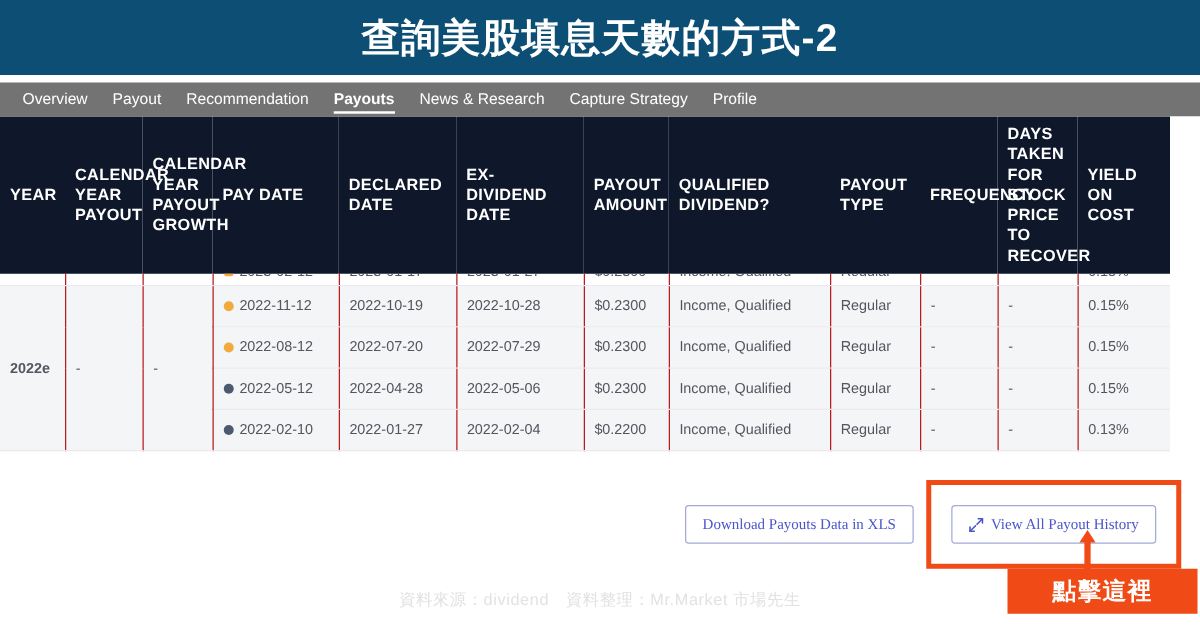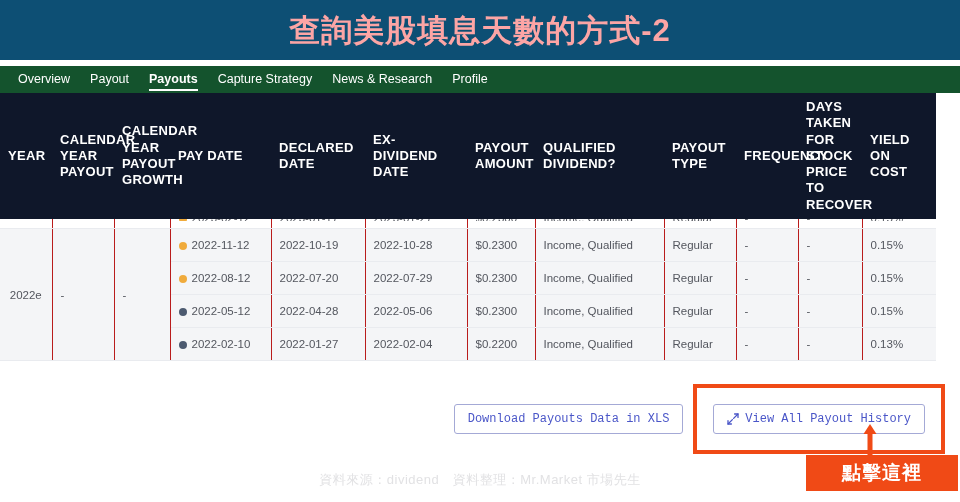--- a/index.html
+++ b/index.html
@@ -22,35 +22,35 @@
     left: 0; top: 0;
     width: 960px;
     height: 60px;
     background: #0d4f74;
     display: flex;
     align-items: center;
     justify-content: center;
     box-sizing: border-box;
   }
   .title-bar .title-text {
-    color: #fca5a5;
+    color: #ffffff;
     font-size: 31px;
     font-weight: bold;
     letter-spacing: 1px;
     line-height: 1;
     white-space: nowrap;
   }
 
   
   .nav-bar {
     position: absolute;
     left: 0; top: 66px;
     width: 960px;
     height: 27px;
-    background: #14532d;
+    background: #737373;
     display: flex;
     align-items: center;
     box-sizing: border-box;
     padding-left: 8px;
   }
   .nav-item {
     color: #ffffff;
     font-size: 12.5px;
     padding: 0 10px;
     height: 27px;
@@ -124,21 +124,22 @@
   table.payouts tbody tr.partial .clip {
     display: block;
     height: 8px;
     overflow: hidden;
     line-height: 11px;
     position: relative;
     top: -7px;
   }
   td.year-cell {
     background: #f4f5f7;
-    text-align: center;
+    text-align: left;
+    font-weight: bold;
   }
   .dot {
     display: inline-block;
     width: 8px;
     height: 8px;
     border-radius: 50%;
     margin-right: 5px;
     vertical-align: -1px;
   }
   .dot.orange { background: #f0ab3c; }
@@ -174,21 +175,21 @@
     border-radius: 3px;
     background: #ffffff;
     color: #4a56c8;
     font-size: 12px;
     padding: 7px 13px;
     cursor: pointer;
     white-space: nowrap;
     display: inline-flex;
     align-items: center;
     gap: 6px;
-    font-family: Liberation Mono, monospace;
+    font-family: Liberation Serif, serif;
   }
   .btn-highlight-wrap {
     border: 4px solid #f04a16;
     padding: 16px;
     display: inline-block;
     line-height: 0;
   }
   .expand-icon {
     display: inline-block;
     width: 12px;
@@ -237,23 +238,24 @@
 </head>
 <body>
 
 <div class="title-bar">
   <div class="title-text">查詢美股填息天數的方式-2</div>
 </div>
 
 <div class="nav-bar">
   <div class="nav-item">Overview</div>
   <div class="nav-item">Payout</div>
+  <div class="nav-item">Recommendation</div>
   <div class="nav-item active">Payouts</div>
+  <div class="nav-item">News &amp; Research</div>
   <div class="nav-item">Capture Strategy</div>
-  <div class="nav-item">News &amp; Research</div>
   <div class="nav-item">Profile</div>
 </div>
 
 <div class="table-wrap">
   <table class="payouts">
     <colgroup>
       <col class="c-year">
         <col class="c-cyp">
         <col class="c-cypg">
         <col class="c-paydate">

